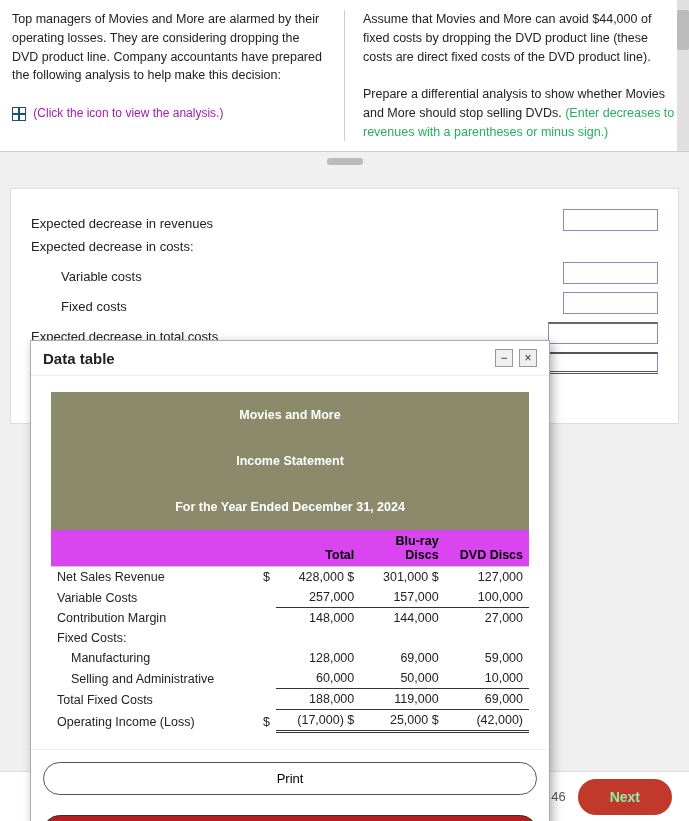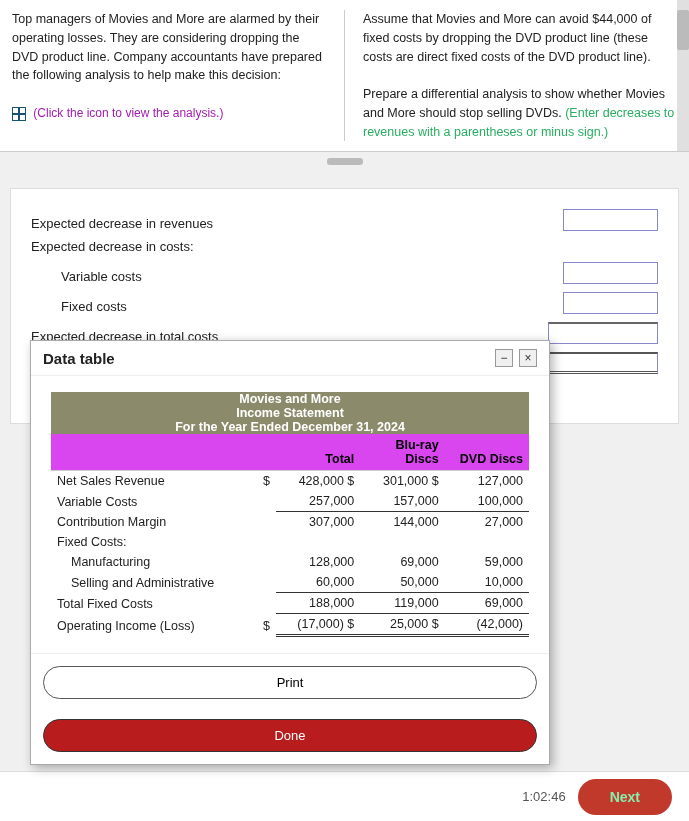--- a/index.html
+++ b/index.html
@@ -198,21 +198,21 @@
     }
     .income-table {
       width: 100%;
       border-collapse: collapse;
       font-size: 12.5px;
     }
     .income-table .header-section td {
       background: #8b8b6b;
       color: white;
       text-align: center;
-      padding: 0 6px;
+      padding: 16px 6px;
       font-weight: bold;
     }
     .income-table .col-header td {
       background: #d946ef;
       font-weight: bold;
       text-align: right;
       padding: 4px 6px;
       border-bottom: 1px solid #ccc;
     }
     .income-table .col-header td:first-child {
@@ -423,21 +423,21 @@
           <td>Variable Costs</td>
           <td></td>
           <td style="text-align:right;border-bottom:1px solid #333;">257,000</td>
           <td style="text-align:right;border-bottom:1px solid #333;">157,000</td>
           <td style="text-align:right;border-bottom:1px solid #333;">100,000</td>
         </tr>
 
         <tr class="data-row">
           <td>Contribution Margin</td>
           <td></td>
-          <td style="text-align:right;">307,000</td>
+          <td style="text-align:right;">148,000</td>
           <td style="text-align:right;">144,000</td>
           <td style="text-align:right;">27,000</td>
         </tr>
 
         <tr class="data-row section-label">
           <td>Fixed Costs:</td>
           <td></td>
           <td></td>
           <td></td>
           <td></td>

